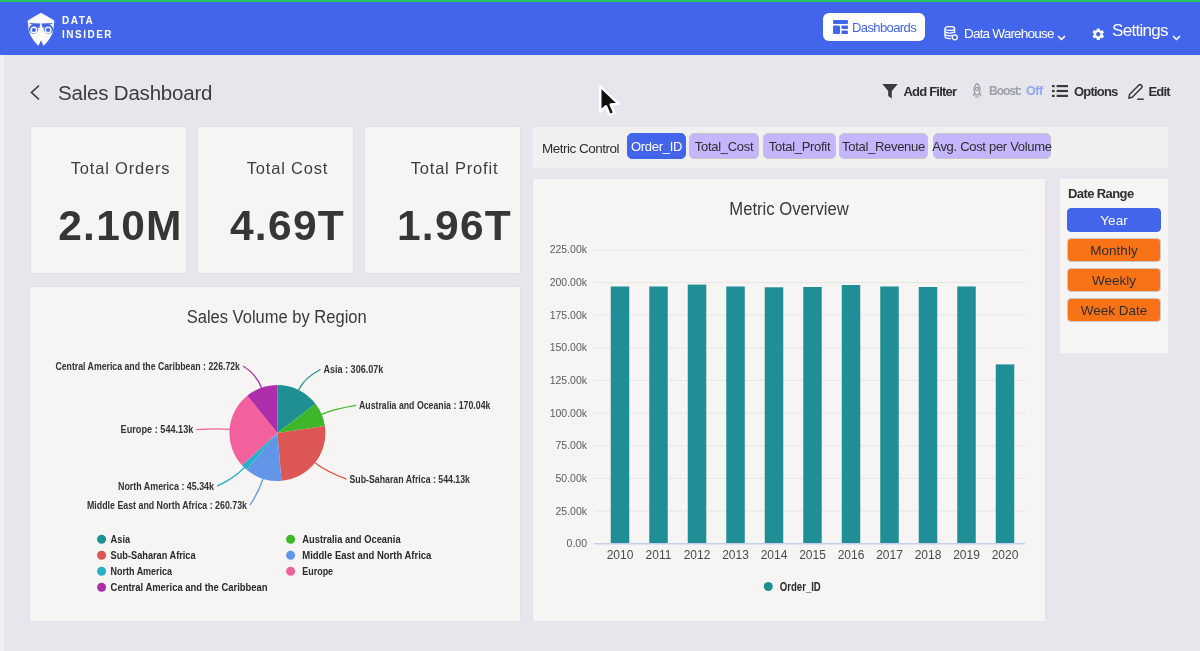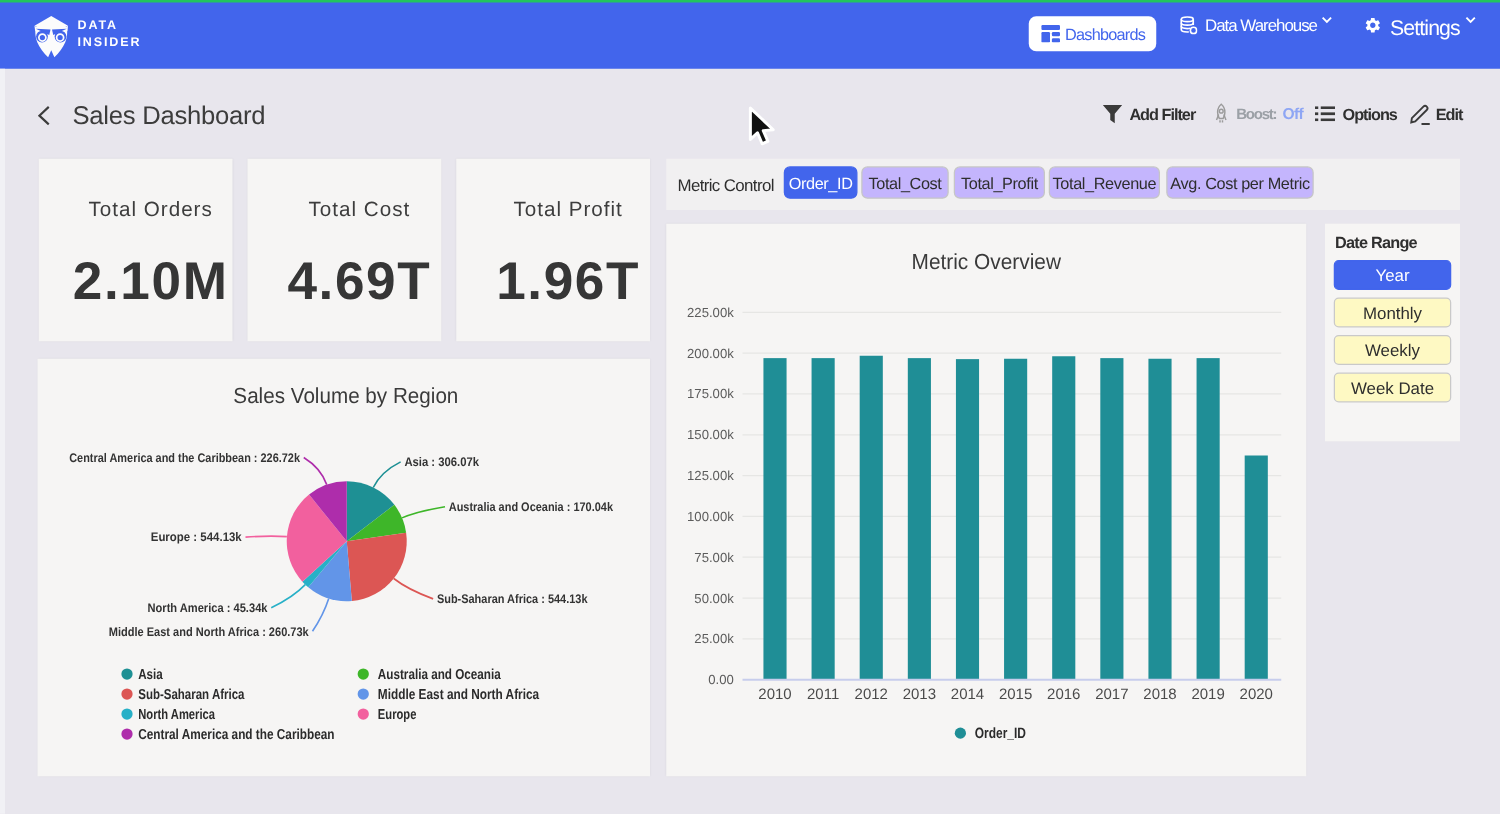--- a/index.html
+++ b/index.html
@@ -6,41 +6,41 @@
   html,body { width:1200px; height:651px; }
   body { position:relative; background:#e8e6ed; font-family:"Liberation Sans",sans-serif; overflow:hidden; }
   .abs { position:absolute; }
   .card { position:absolute; background:#f6f5f4; box-shadow:0 0 2px rgba(0,0,0,0.06); }
 
   
   #hdr { position:absolute; left:0; top:0; width:1200px; height:55px; background:#4265ec; border-top:2px solid #22c55e; }
   #logo-text { position:absolute; left:62px; top:12px; color:#fff; font-weight:bold; font-size:10px; letter-spacing:1.5px; line-height:13.8px; }
   #btn-dash { position:absolute; left:823px; top:11px; width:102px; height:28px; background:#fff; border-radius:6px; color:#4265ec; font-size:13px; letter-spacing:-0.45px; display:flex; align-items:center; }
   #btn-dash span { margin-left:4px; letter-spacing:-0.6px; }
-  .hdr-item { position:absolute; top:11px; height:28px; display:flex; align-items:flex-start; color:#fff; font-size:13.5px; letter-spacing:-0.5px; white-space:nowrap; }
+  .hdr-item { position:absolute; top:11px; height:28px; display:flex; align-items:flex-end; color:#fff; font-size:13.5px; letter-spacing:-0.5px; white-space:nowrap; }
 
   
   #title { position:absolute; left:58px; top:81px; font-size:20.5px; letter-spacing:-0.2px; color:#3c3c3c; }
   .tool { position:absolute; top:84px; font-size:13px; letter-spacing:-0.8px; color:#2f2f2f; font-weight:bold; white-space:nowrap; }
 
   
   .kpi { position:absolute; top:127px; width:155px; height:146px; text-align:center;padding-left:24px; }
   .kpi .lbl { margin-top:32px; font-size:16.5px; letter-spacing:0.8px; color:#3d3d3d; }
   .kpi .val { margin-top:27px; font-size:42.5px; line-height:42.5px; letter-spacing:1.3px; font-weight:bold; color:#363636; }
 
   
   #mstrip { position:absolute; left:533px; top:127px; width:635px; height:41px; background:#f1f0f1; }
   #mstrip .mc-label { position:absolute; left:9px; top:14px; font-size:13.5px; letter-spacing:-0.5px; color:#2e2e2e; }
   .mbtn { position:absolute; top:6px; height:26px; border:1px solid #c6c6c6; border-radius:5px; background:#c4b5fd; font-size:13px; letter-spacing:-0.3px; color:#2e2e2e; display:flex; align-items:center; justify-content:center; white-space:nowrap; }
   .mbtn.sel { background:#4265ec; border-color:#4265ec; color:#fff; }
 
   
   #dpanel { position:absolute; left:1060px; top:179px; width:108px; height:174px; background:#f6f5f4;text-align:center; }
   #dpanel .dr-title { position:absolute; left:8px; top:7px; font-size:13px; letter-spacing:-0.6px; color:#2f2f2f; font-weight:bold; }
-  .dbtn { position:absolute; left:7px; width:94px; height:24px; border:1px solid #c9c9c9; border-radius:4px; background:#fef9c3; font-size:13.5px; color:#2e2e2e; display:flex; align-items:center; justify-content:center; }
+  .dbtn { position:absolute; left:7px; width:94px; height:24px; border:1px solid #c9c9c9; border-radius:4px; background:#f97316; font-size:13.5px; color:#2e2e2e; display:flex; align-items:center; justify-content:center; }
   .dbtn.sel { background:#4265ec; border-color:#4265ec; color:#fff; }
 </style>
 </head>
 <body>
 
 <div id="hdr">
   <svg class="abs" style="left:26.5px;top:10px" width="28" height="36" viewBox="0 0 28 36">
     <path fill="#fcfcfc" d="M1.4 9.4 C0.9 13.6 1.3 18.2 2.8 21.8 C4.6 26.2 8 30.6 11.5 33.8 L14 28.2 L16.5 33.8 C20 30.6 23.4 26.2 25.2 21.8 C26.7 18.2 27.1 13.6 26.6 9.4 L14 4.6 Z"></path>
     <path fill="#fcfcfc" d="M14 0.8 L27.4 8.6 L14 12.8 L0.6 8.6 Z"></path>
     <path fill="#fcfcfc" d="M0.6 8.6 L1.1 12.8 L4.6 11.1 Z"></path>
@@ -142,21 +142,21 @@
     <div class="lbl">Total Profit</div>
     <div class="val">1.96T</div>
   </div>
 
 <div id="mstrip">
   <div class="mc-label">Metric Control</div>
   <div class="mbtn sel" style="left:94px;width:59px">Order_ID</div>
   <div class="mbtn" style="left:156px;width:70px">Total_Cost</div>
   <div class="mbtn" style="left:230px;width:73px">Total_Profit</div>
   <div class="mbtn" style="left:306px;width:89px">Total_Revenue</div>
-  <div class="mbtn" style="left:400px;width:118px">Avg. Cost per Metric</div>
+  <div class="mbtn" style="left:400px;width:118px">Avg. Cost per Volume</div>
 </div>
 
 <div class="card" style="left:30px;top:287px;width:490px;height:334px">
   <svg width="490" height="334" viewBox="0 0 490 334">
       <text x="246.7" y="35.5" text-anchor="middle" font-size="17.5" fill="#3a3a3a" textLength="180" lengthAdjust="spacingAndGlyphs">Sales Volume by Region</text>
       <path d="M247.4 146 L247.40 98.00 A48 48 0 0 1 285.50 116.81 Z" fill="#1e9094"></path>
       <path d="M247.4 146 L285.50 116.81 A48 48 0 0 1 294.90 139.10 Z" fill="#3eb629"></path>
       <path d="M247.4 146 L294.90 139.10 A48 48 0 0 1 251.47 193.83 Z" fill="#dc5654"></path>
       <path d="M247.4 146 L251.47 193.83 A48 48 0 0 1 216.62 182.83 Z" fill="#6295e8"></path>
       <path d="M247.4 146 L216.62 182.83 A48 48 0 0 1 211.91 178.32 Z" fill="#27b0c7"></path>

